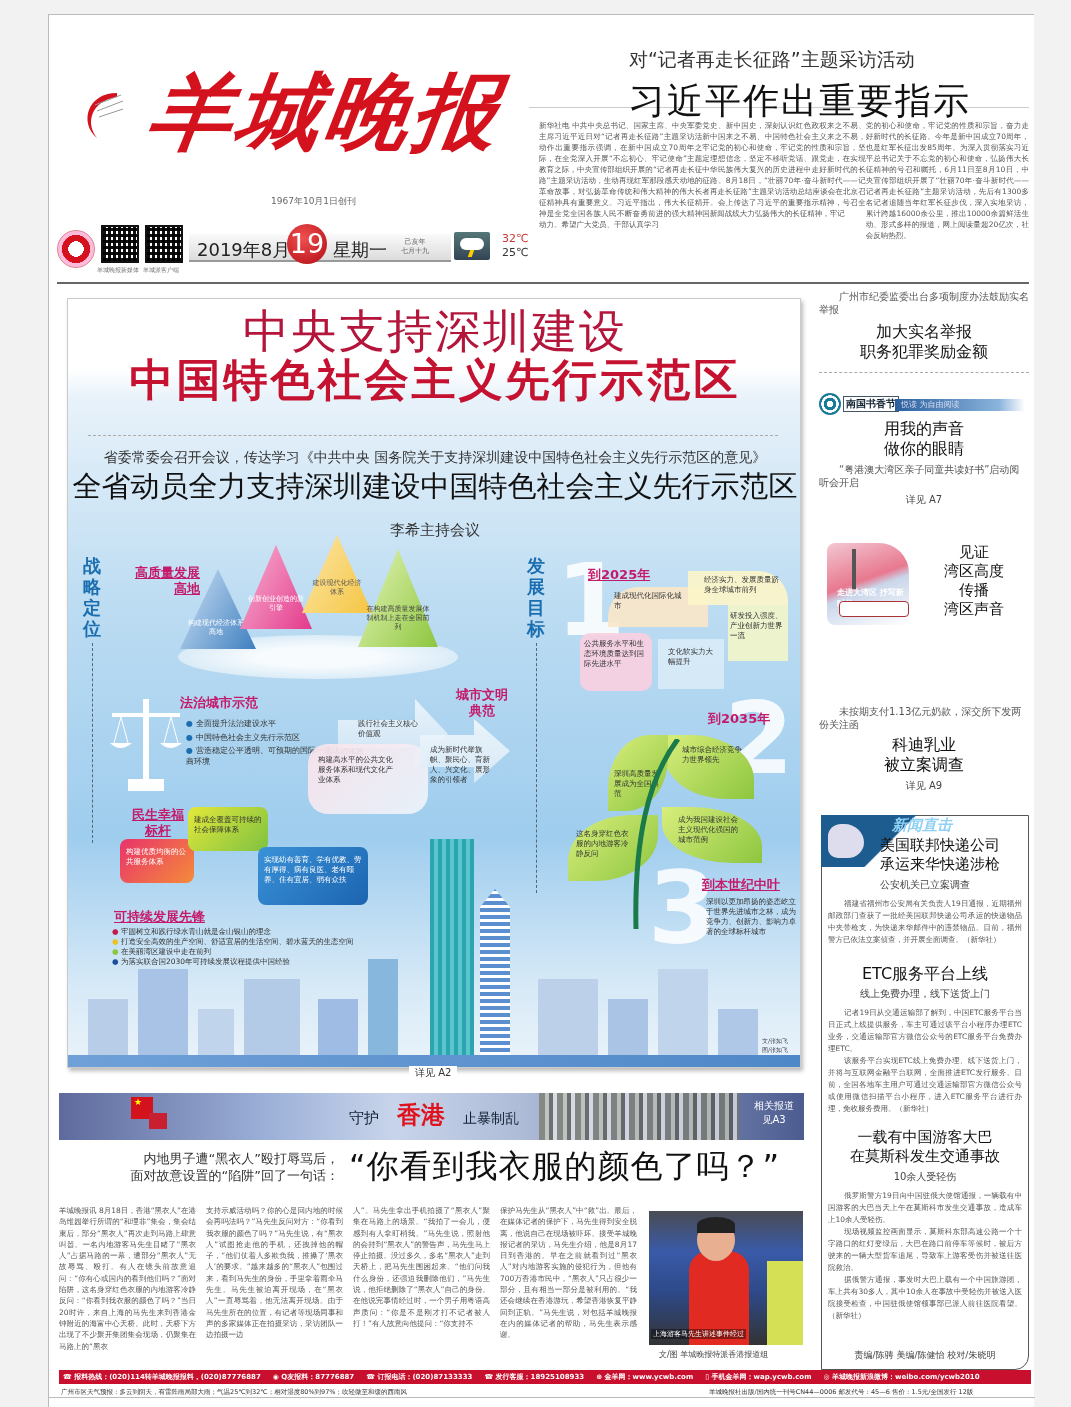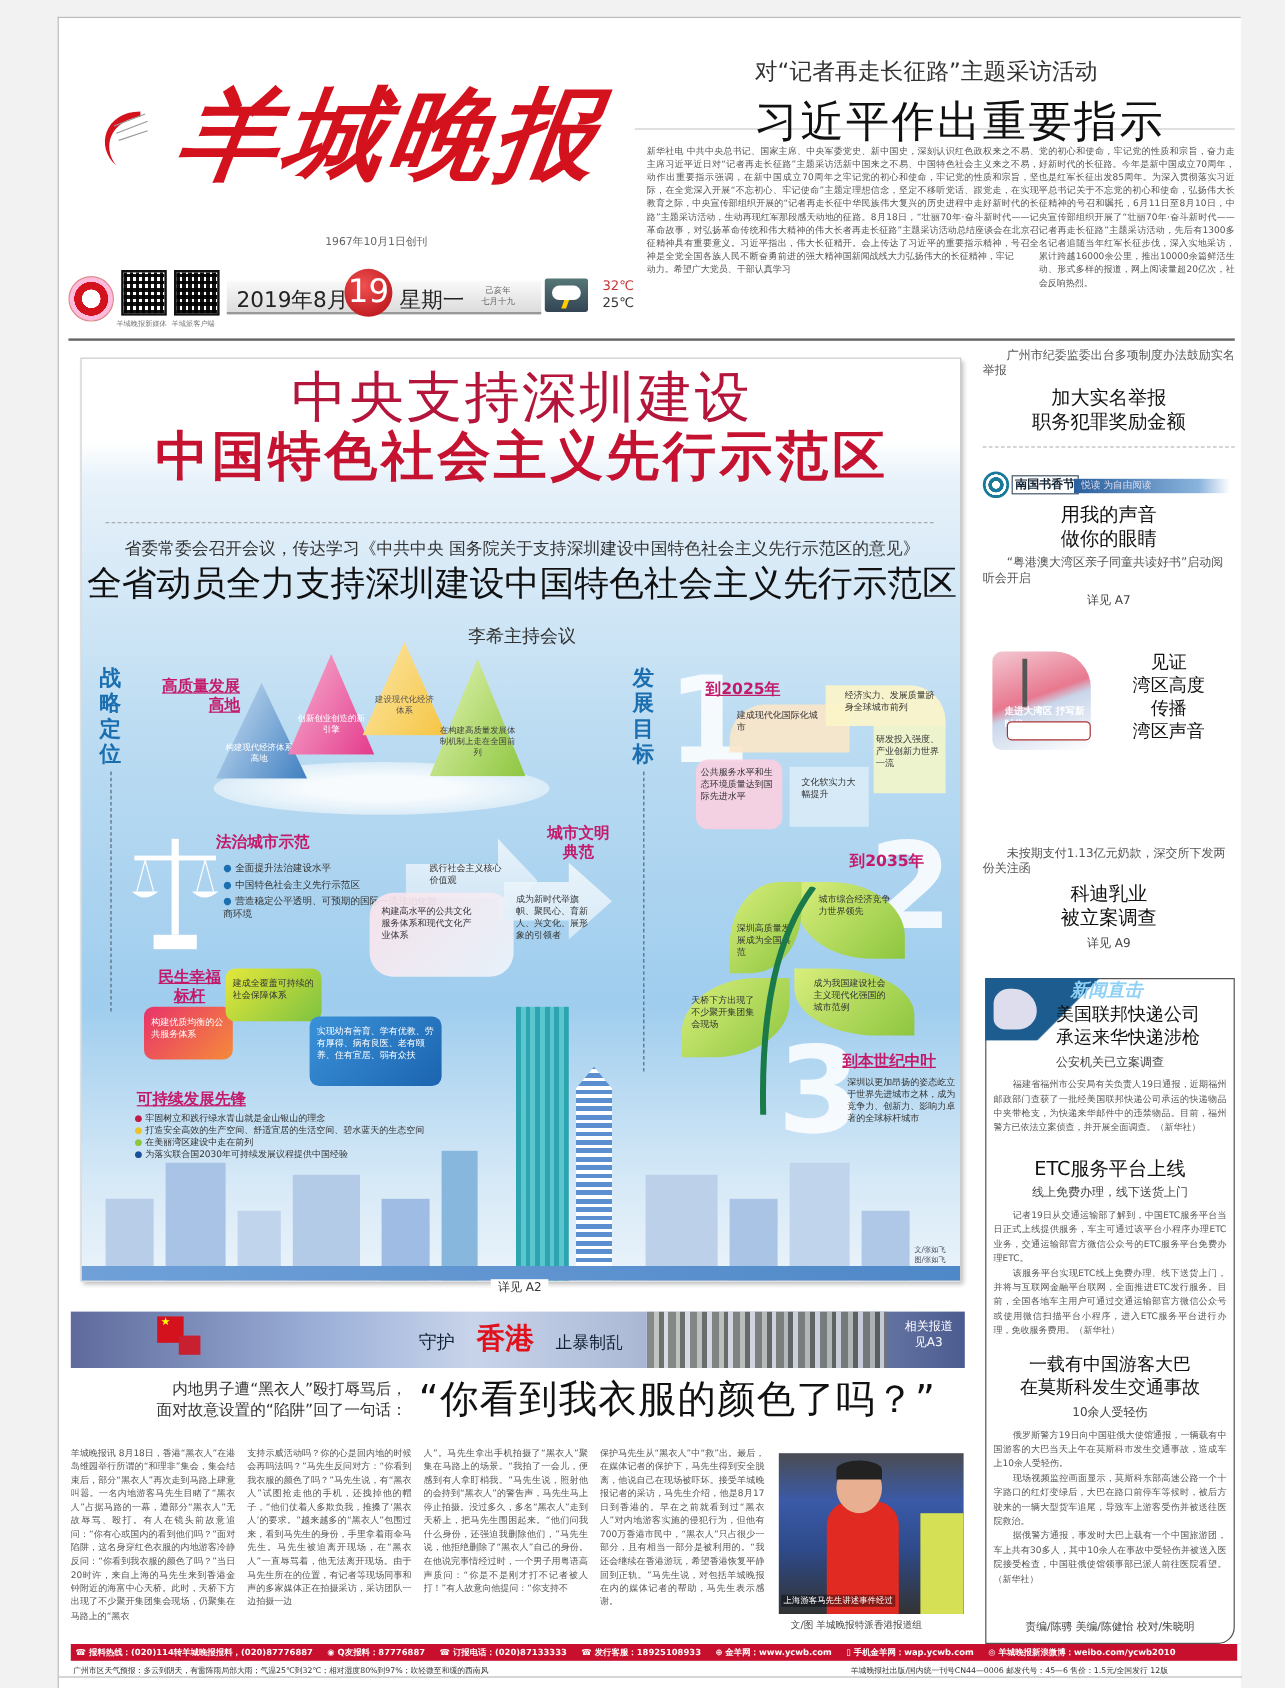--- a/index.html
+++ b/index.html
@@ -235,21 +235,21 @@
 
     <div class="abs bignum" style="left:656px;top:390px">2</div>
     <div class="abs pink-label" style="left:640px;top:412px;text-decoration:none">到2035年</div>
     <div class="abs leaf" style="left:596px;top:436px;width:90px;height:64px"></div>
     <div class="abs smalltxt" style="left:614px;top:446px;width:60px">城市综合经济竞争力世界领先</div>
     <div class="abs leaf" style="left:540px;top:436px;width:60px;height:76px;border-radius:70% 0 70% 0"></div>
     <div class="abs smalltxt" style="left:546px;top:470px;width:48px">深圳高质量发展成为全国典范</div>
     <div class="abs leaf" style="left:594px;top:508px;width:100px;height:56px"></div>
     <div class="abs smalltxt" style="left:610px;top:516px;width:60px">成为我国建设社会主义现代化强国的城市范例</div>
     <div class="abs leaf" style="left:500px;top:516px;width:90px;height:66px;border-radius:70% 0 70% 0"></div>
-    <div class="abs smalltxt" style="left:508px;top:530px;width:56px">天桥下方出现了不少聚开集团集会现场</div>
+    <div class="abs smalltxt" style="left:508px;top:530px;width:56px">这名身穿红色衣服的内地游客冷静反问</div>
     <svg class="abs" style="left:560px;top:440px;width:60px;height:200px" viewBox="0 0 60 200">
       <path d="M50 0 C20 40 6 100 8 190" stroke="#1a7a4a" stroke-width="5" fill="none"></path>
     </svg>
 
     <div class="abs bignum" style="left:580px;top:560px">3</div>
     <div class="abs pink-label" style="left:634px;top:578px">到本世纪中叶</div>
     <div class="abs smalltxt" style="left:638px;top:598px;width:94px">深圳以更加昂扬的姿态屹立于世界先进城市之林，成为竞争力、创新力、影响力卓著的全球标杆城市</div>
 
     <div class="abs" style="left:0;top:610px;width:734px;height:160px">
       <div class="building" style="left:20px;width:40px;height:70px;background:#b7cde8"></div>

